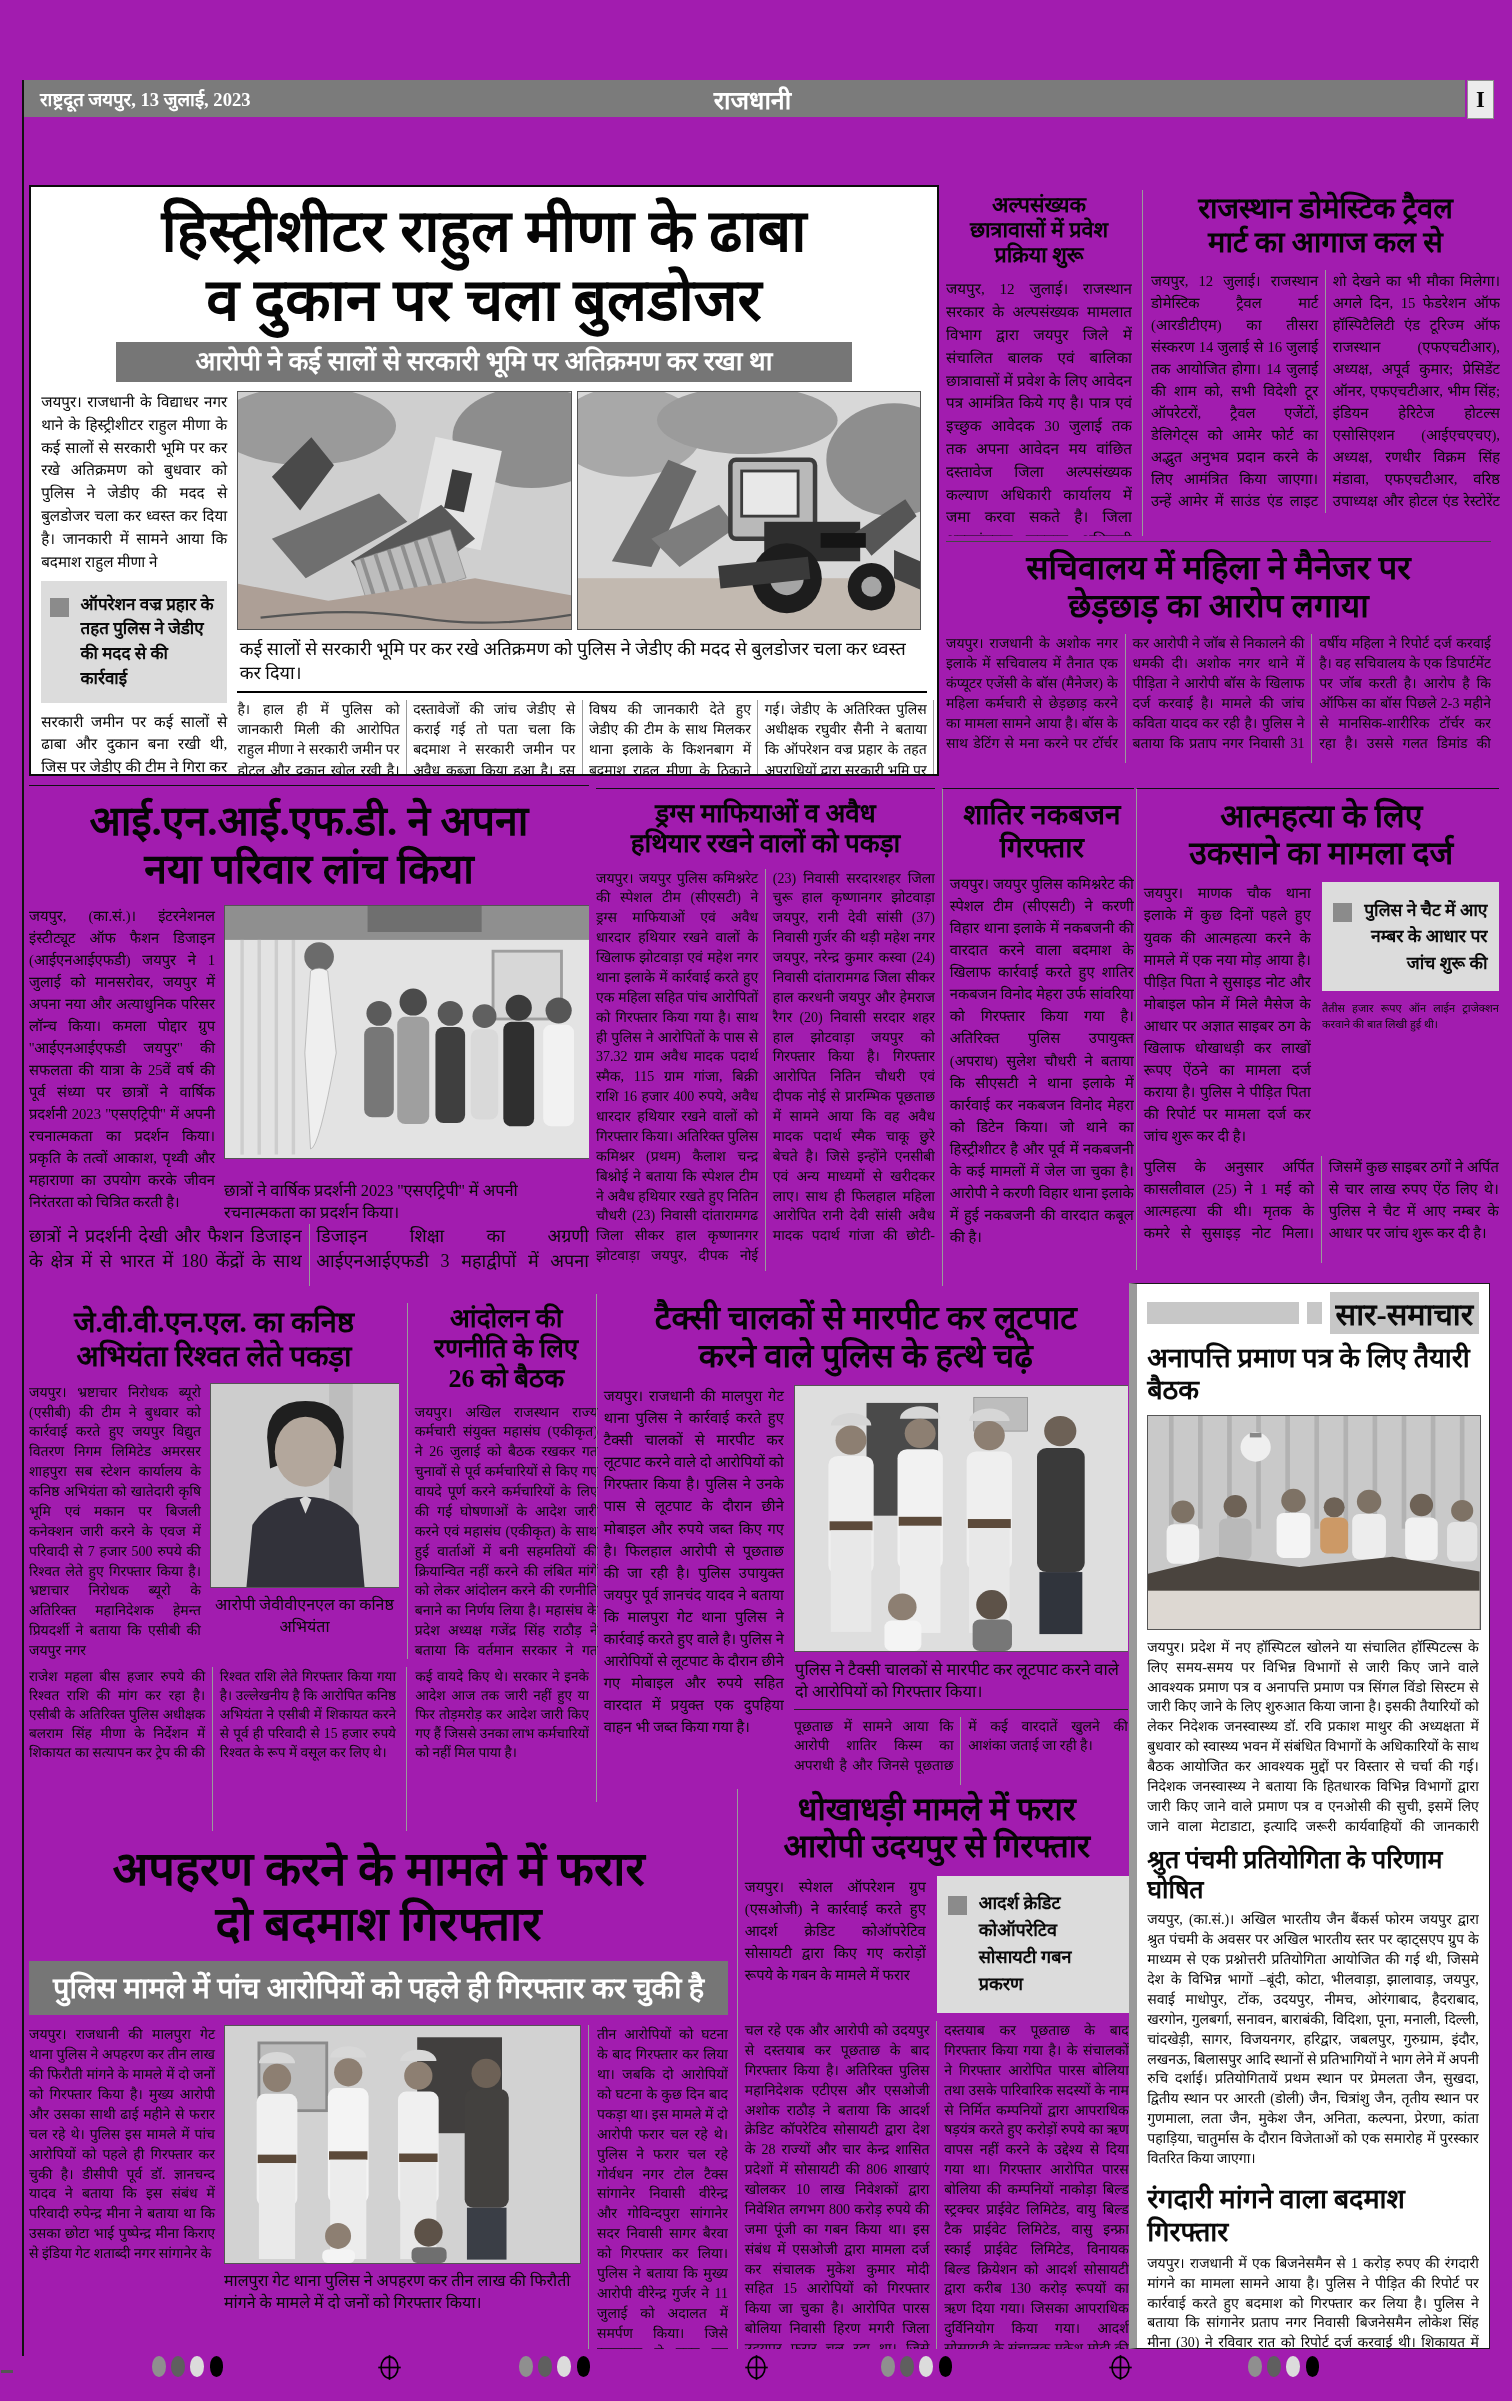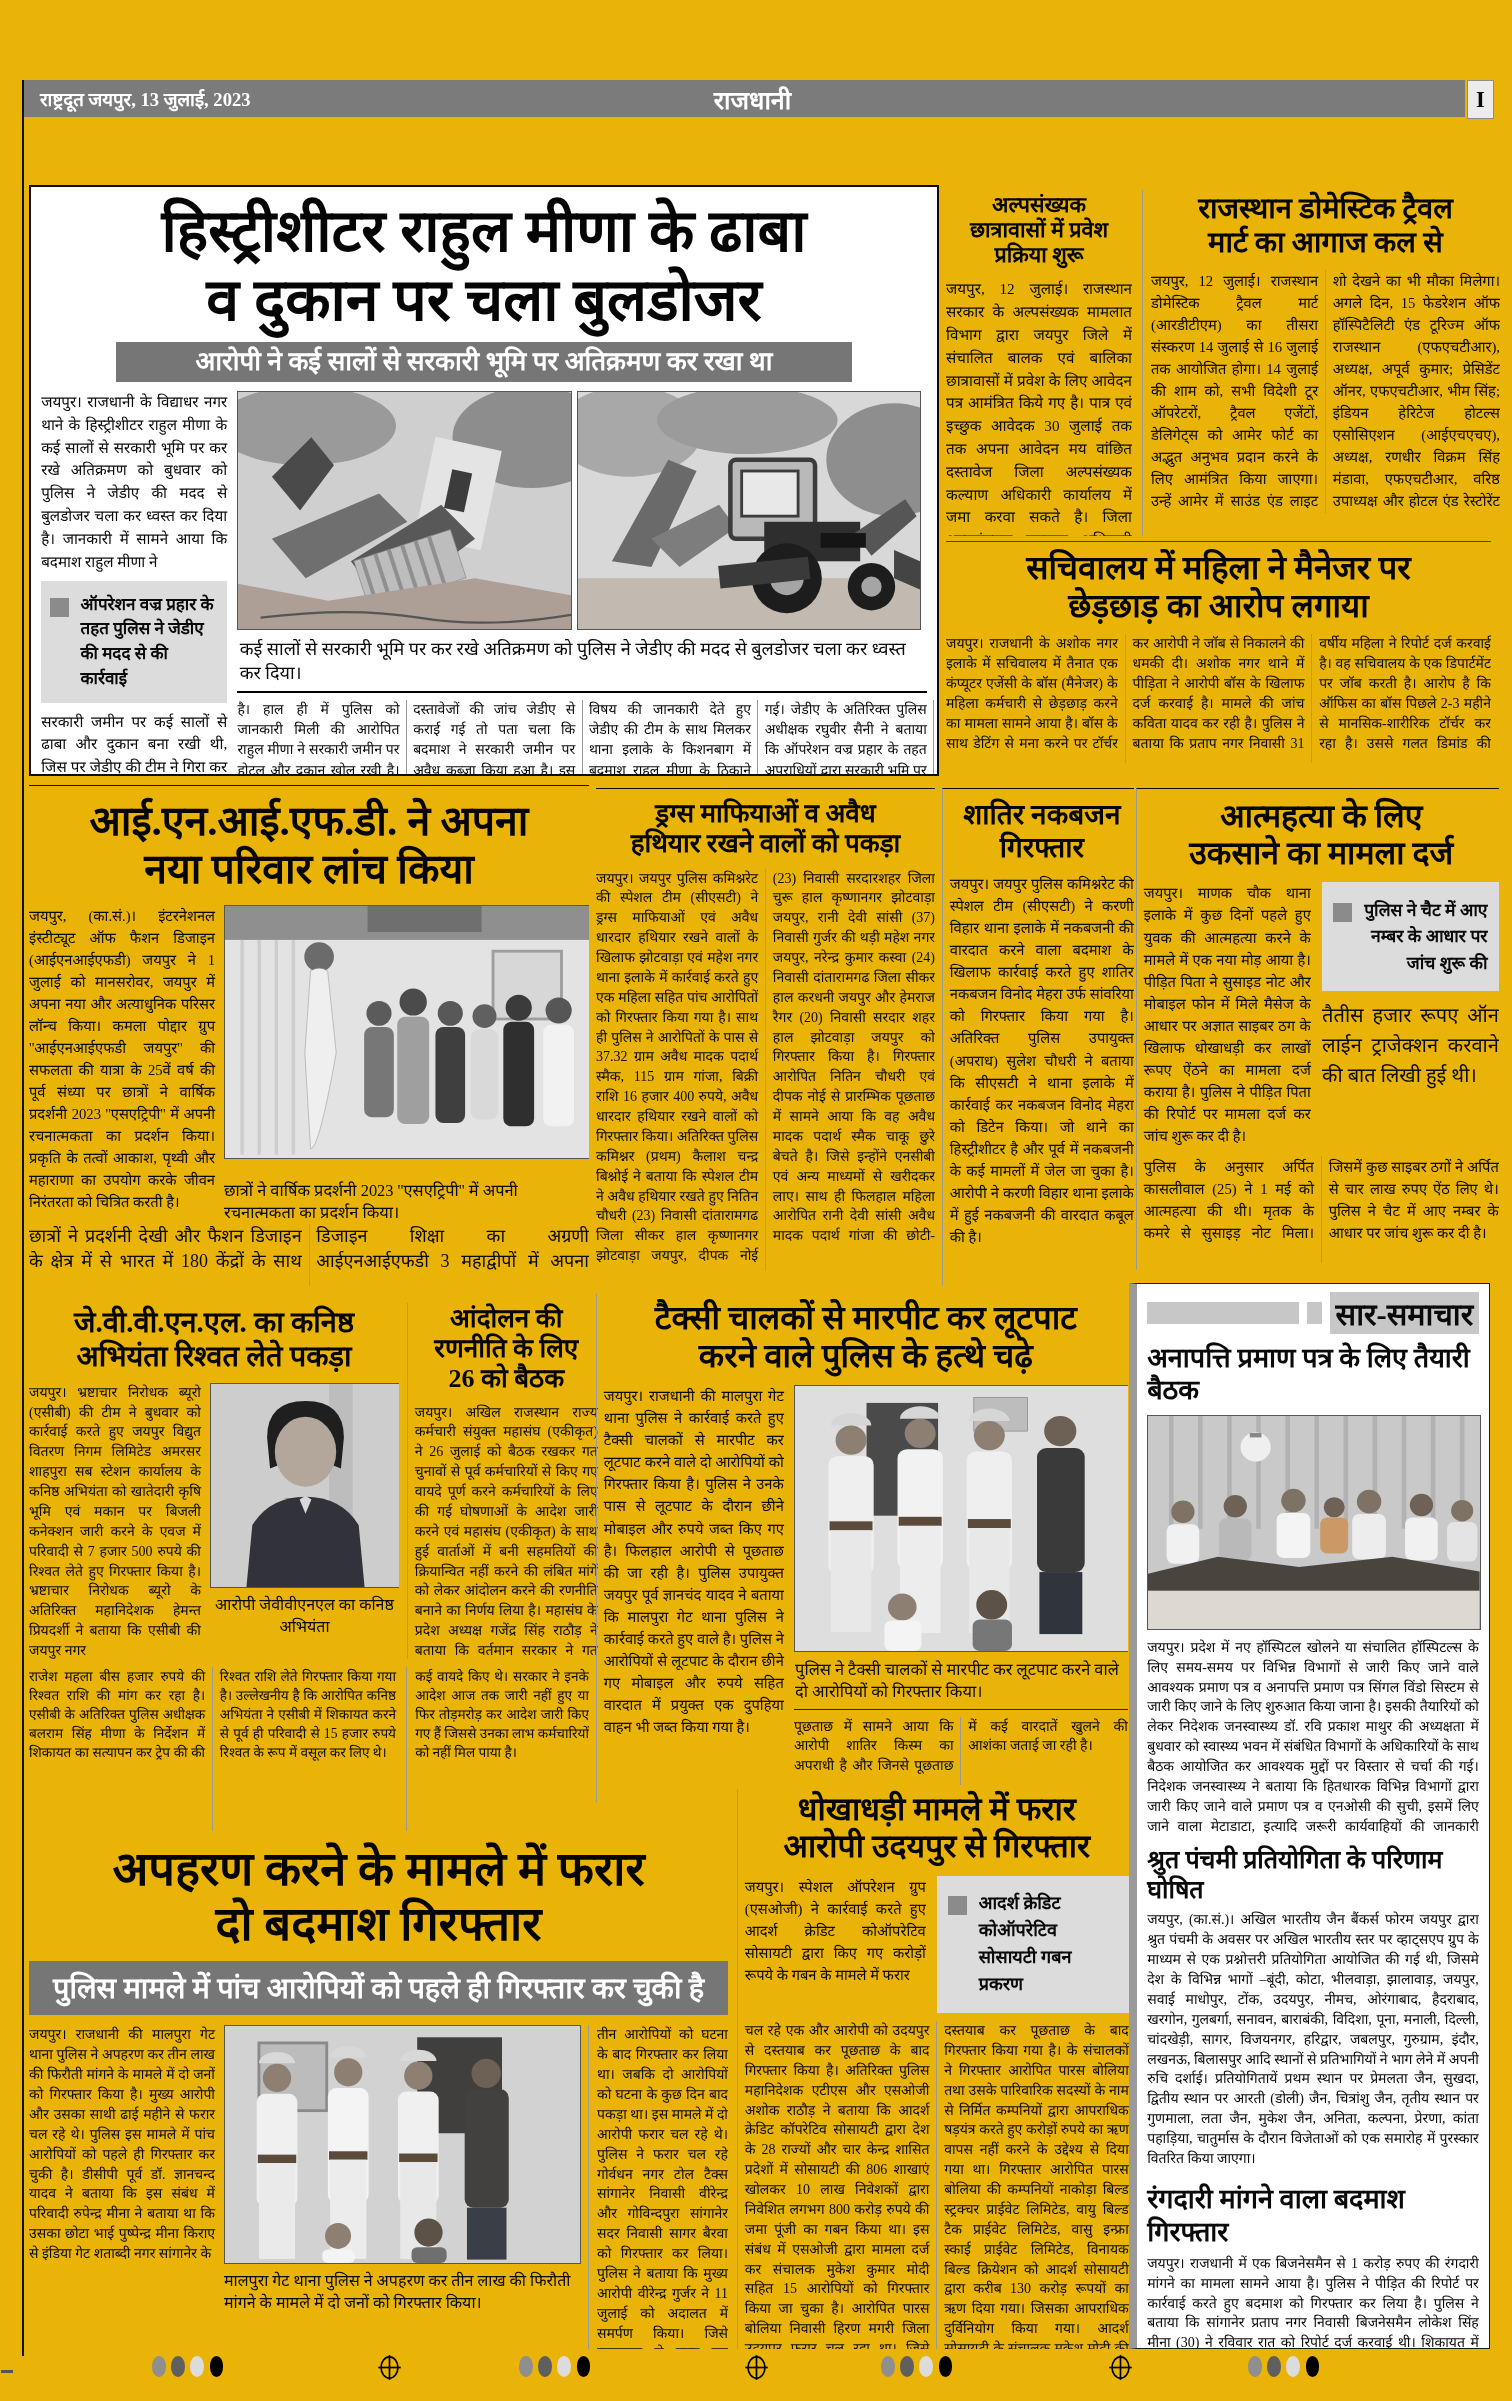--- a/index.html
+++ b/index.html
@@ -1,16 +1,16 @@
 <!DOCTYPE html>
 <html style="font-size:9px"><head>
 <meta charset="utf-8">
 <style>
   html,body{margin:0;padding:0;background:#fff;}
-  #page{position:relative;width:1512px;height:2401px;background:#eab308;overflow:hidden;
+  #page{position:relative;width:1512px;height:2401px;background:#a21caf;overflow:hidden;
         font-family:"Liberation Serif","DejaVu Serif",serif;color:#0a0a0a;}
   .abs{position:absolute;}
   .art{overflow:hidden;}
   .hl{font-weight:700;text-align:center;line-height:1.16;white-space:pre-line;color:#050505;}
   .body{text-align:justify;font-size:15.2px;line-height:1.5;}
   .cols2{column-count:2;column-gap:14.7px;column-rule:0.6px solid #9a9a9a;}
   .cols3{column-count:3;column-gap:14.7px;column-rule:0.6px solid #9a9a9a;}
   .cols4{column-count:4;column-gap:13.6px;column-rule:0.6px solid #9a9a9a;}
   .gbar{background:#767676;color:#fff;font-weight:700;text-align:center;}
   .hbox{background:#dcdcdc;font-weight:700;display:flex;gap:11.3px;align-items:flex-start;}
@@ -189,21 +189,21 @@
   <section class="abs art" style="left:1136px;top:788px;width:355px;height:481px;border-left:0.6px solid #9a9a9a;padding-left:6.8px;border-top:1.7px solid #111;">
     <h2 class="hl" style="font-size:32px;margin:9px 0 10.2px;">आत्महत्या के लिए
 उकसाने का मामला दर्ज</h2>
     <div style="display:flex;gap:11.3px;">
       <div class="body" style="width:167px;flex:none;font-size:14.7px;">जयपुर। माणक चौक थाना इलाके में कुछ दिनों पहले हुए युवक की आत्महत्या करने के मामले में एक नया मोड़ आया है। पीड़ित पिता ने सुसाइड नोट और मोबाइल फोन में मिले मैसेज के आधार पर अज्ञात साइबर ठग के खिलाफ धोखाधड़ी कर लाखों रूपए ऐंठने का मामला दर्ज कराया है। पुलिस ने पीड़ित पिता की रिपोर्ट पर मामला दर्ज कर जांच शुरू कर दी है।</div>
       <div style="flex:1;">
         <div class="hbox" style="padding:14.7px 11.3px;text-align:right;">
           <span class="sq"></span>
           <span style="font-size:17.5px;line-height:1.5;">पुलिस ने चैट में आए नम्बर के आधार पर जांच शुरू की</span>
         </div>
-        <div class="body" style="font-size:20px;margin-top:9px;">तैतीस हजार रूपए ऑन लाईन ट्राजेक्शन करवाने की बात लिखी हुई थी।</div>
+        <div class="body" style="font-size:11px;margin-top:9px;">तैतीस हजार रूपए ऑन लाईन ट्राजेक्शन करवाने की बात लिखी हुई थी।</div>
       </div>
     </div>
     <div class="body cols2" style="font-size:14.7px;margin-top:9px;height:107px;">पुलिस के अनुसार अर्पित कासलीवाल (25) ने 1 मई को आत्महत्या की थी। मृतक के कमरे से सुसाइड़ नोट मिला। जिसमें कुछ साइबर ठगों ने अर्पित से चार लाख रुपए ऐंठ लिए थे। पुलिस ने चैट में आए नम्बर के आधार पर जांच शुरू कर दी है।</div>
   </section>
 
   <section class="abs art" style="left:29px;top:1303px;width:370px;height:356px;">
     <h2 class="hl" style="font-size:29px;margin:3.4px 0 9px;">जे.वी.वी.एन.एल. का कनिष्ठ
 अभियंता रिश्वत लेते पकड़ा</h2>
     <div style="display:flex;gap:9px;">
       <div class="body" style="width:172px;flex:none;font-size:14px;line-height:1.42;">जयपुर। भ्रष्टाचार निरोधक ब्यूरो (एसीबी) की टीम ने बुधवार को कार्रवाई करते हुए जयपुर विद्युत वितरण निगम लिमिटेड अमरसर शाहपुरा सब स्टेशन कार्यालय के कनिष्ठ अभियंता को खातेदारी कृषि भूमि एवं मकान पर बिजली कनेक्शन जारी करने के एवज में परिवादी से 7 हजार 500 रुपये की रिश्वत लेते हुए गिरफ्तार किया है। भ्रष्टाचार निरोधक ब्यूरो के अतिरिक्त महानिदेशक हेमन्त प्रियदर्शी ने बताया कि एसीबी की जयपुर नगर</div>

